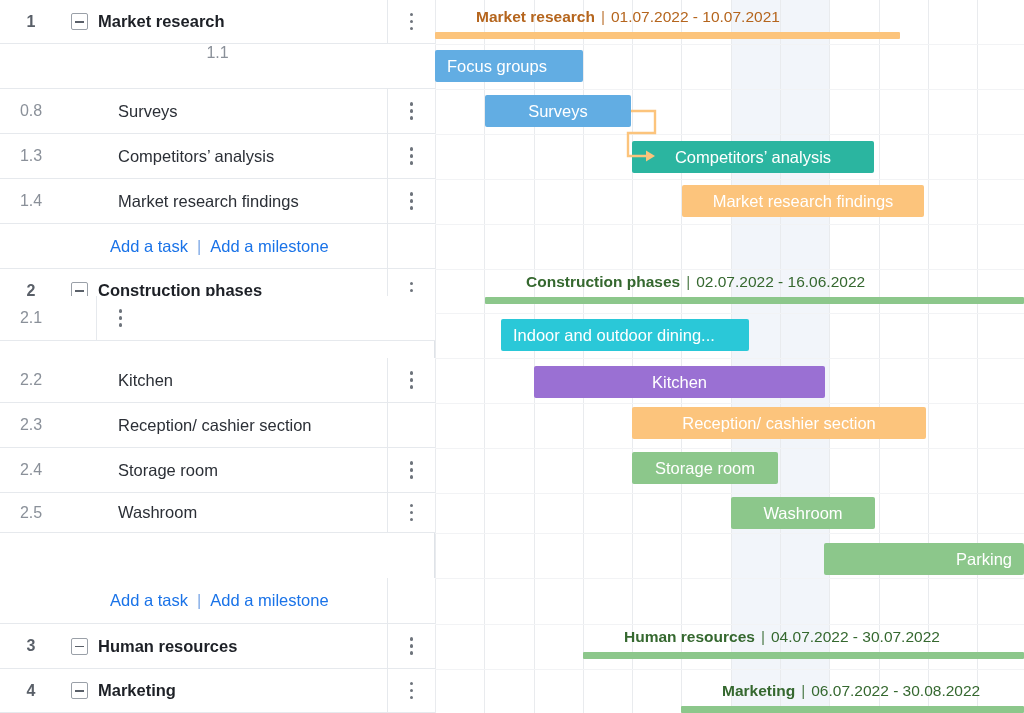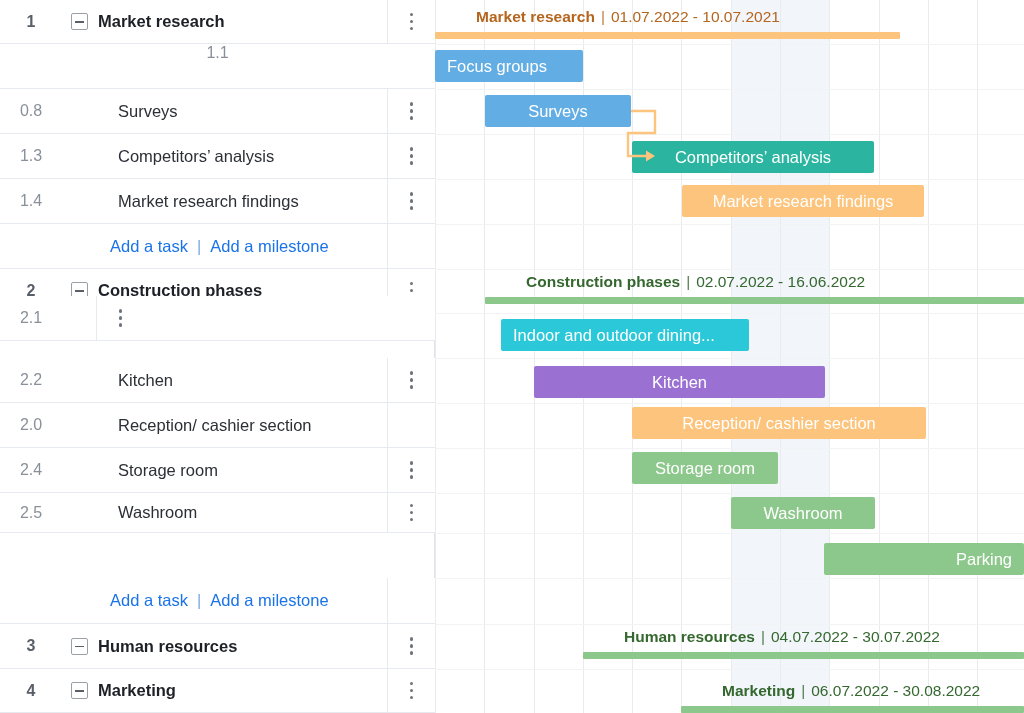--- a/index.html
+++ b/index.html
@@ -235,21 +235,21 @@
         <div class="cell-name">Kitchen</div>
         <div class="cell-menu">
           <span class="kebab">
             <i></i>
             <i></i>
             <i></i>
           </span>
         </div>
       </div>
       <div class="grid-row is-task" style="top: 403px; height: 45px;">
-        <div class="cell-wbs">2.0</div>
+        <div class="cell-wbs">2.3</div>
         <div class="cell-toggle"></div>
         <div class="cell-name">Reception/ cashier section</div>
         <div class="cell-menu empty"></div>
       </div>
       <div class="grid-row is-task" style="top: 448px; height: 45px;">
         <div class="cell-wbs">2.4</div>
         <div class="cell-toggle"></div>
         <div class="cell-name">Storage room</div>
         <div class="cell-menu">
           <span class="kebab">

